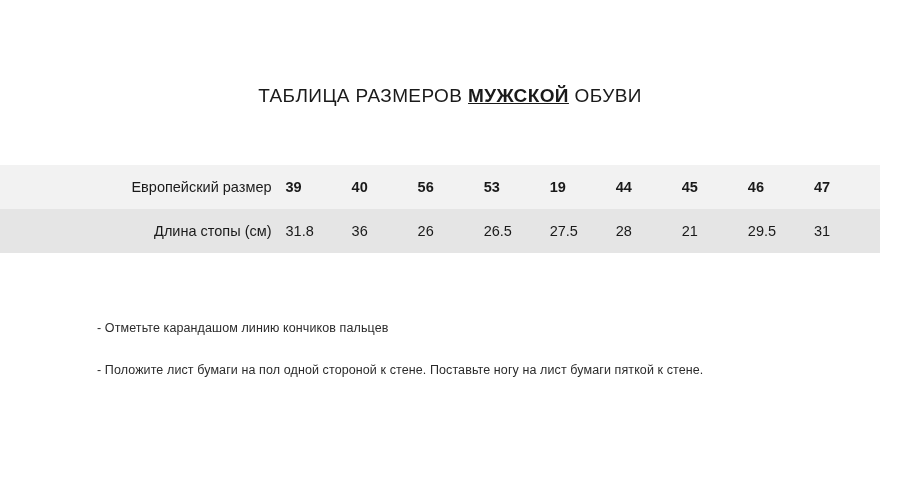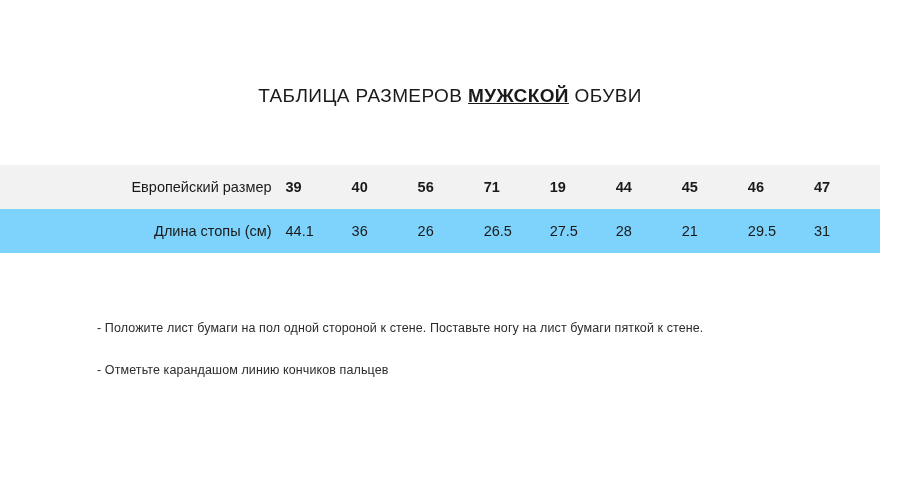--- a/index.html
+++ b/index.html
@@ -40,21 +40,21 @@
   }
   table.size-table {
     width: 880px;
     border-collapse: collapse;
     table-layout: fixed;
   }
   table.size-table tr.row-header {
     background: #f2f2f2;
   }
   table.size-table tr.row-values {
-    background: #7dd3fc;
+    background: #e5e5e5;
     padding-left: 48px;
   }
   table.size-table th,
   table.size-table td {
     padding: 0;
     height: 44px;
     vertical-align: middle;
     font-size: 14.5px;
     font-weight: 400;
     color: #1a1a1a;
@@ -103,41 +103,41 @@
   </h1>
 
   <div class="table-wrap">
     <table class="size-table">
       <tbody>
         <tr class="row-header">
           <th class="label-cell">Европейский размер</th>
           <th class="data-cell">39</th>
           <th class="data-cell">40</th>
           <th class="data-cell">56</th>
-          <th class="data-cell">71</th>
+          <th class="data-cell">53</th>
           <th class="data-cell">19</th>
           <th class="data-cell">44</th>
           <th class="data-cell">45</th>
           <th class="data-cell">46</th>
           <th class="data-cell">47</th>
         </tr>
         <tr class="row-values">
           <td class="label-cell">Длина стопы (см)</td>
-          <td class="data-cell">44.1</td>
+          <td class="data-cell">31.8</td>
           <td class="data-cell">36</td>
           <td class="data-cell">26</td>
           <td class="data-cell">26.5</td>
           <td class="data-cell">27.5</td>
           <td class="data-cell">28</td>
           <td class="data-cell">21</td>
           <td class="data-cell">29.5</td>
           <td class="data-cell">31</td>
         </tr>
       </tbody>
     </table>
   </div>
 
   <div class="notes">
+    <p class="note">- Отметьте карандашом линию кончиков пальцев</p>
     <p class="note">- Положите лист бумаги на пол одной стороной к стене. Поставьте ногу на лист бумаги пяткой к стене.</p>
-    <p class="note">- Отметьте карандашом линию кончиков пальцев</p>
   </div>
 
 </div>
 
 </body></html>

